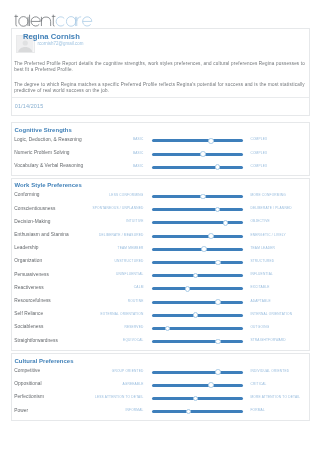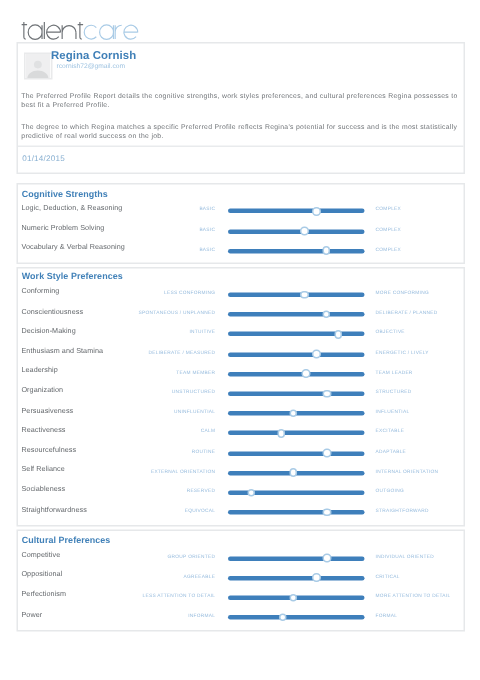--- a/index.html
+++ b/index.html
@@ -11,21 +11,21 @@
 
   .header{position:absolute;left:0;top:0;width:320px;height:28px;}
   .logo{position:absolute;left:14.1px;top:13.6px;}
   .logosvg{display:block;}
 
   .panel{position:absolute;left:11px;width:299px;
          border:1px solid #e6e8ea;background:#fff;box-sizing:border-box;}
 
   .avatar{position:absolute;left:4.3px;top:5.7px;width:18.5px;height:18.3px;
           border:1px solid #e9eaeb;box-sizing:border-box;overflow:hidden;line-height:0;}
-  .pname{position:absolute;left:22px;top:3.2px;font-size:7.6px;line-height:9px;
+  .pname{position:absolute;left:11px;top:3.2px;font-size:7.6px;line-height:9px;
          font-weight:bold;color:#3f7fb7;letter-spacing:.05px;text-align:right;}
   .pmail{position:absolute;left:25.6px;top:11.9px;font-size:4.45px;line-height:6px;
          color:#9dc2e0;letter-spacing:.02px;}
   .para{position:absolute;left:2.2px;right:2.6px;font-size:4.55px;line-height:6.2px;letter-spacing:.21px;color:#6f7377;}
   .para.p1{top:32.1px;}
   .para.p2{top:52.6px;}
   .dline{position:absolute;left:0;right:0;height:1px;background:#e9ebed;top:67.8px;}
   .pdate{position:absolute;left:2.8px;top:73.5px;font-size:5.4px;line-height:7px;color:#86aed0;letter-spacing:.15px;}
 
   .sechead{position:absolute;left:2.5px;font-size:5.95px;line-height:8px;font-weight:bold;

